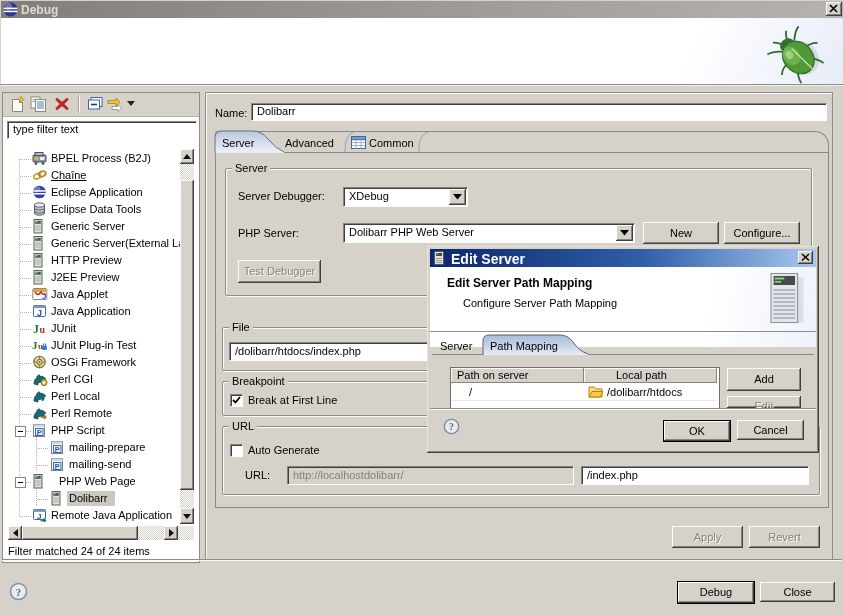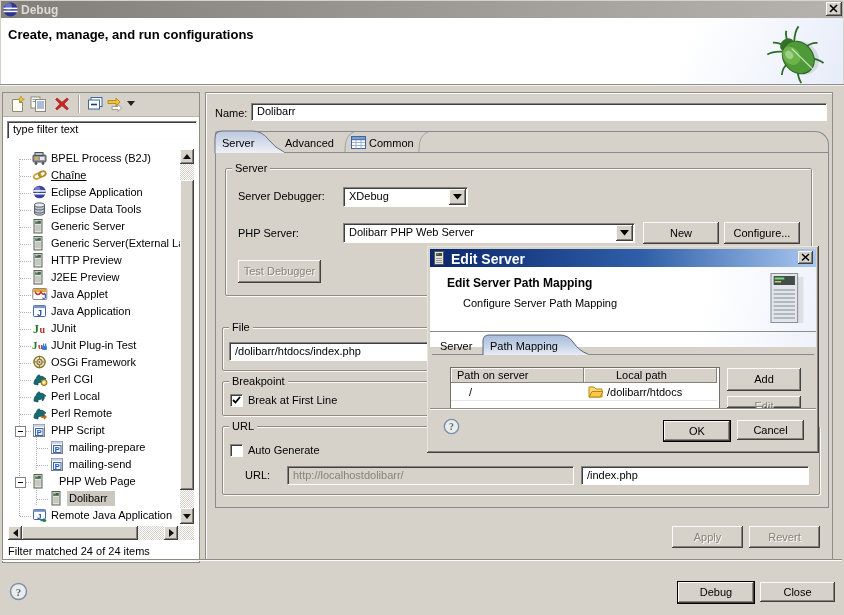--- a/index.html
+++ b/index.html
@@ -33,21 +33,20 @@
   </svg>
   <span class="abs b" style="left:20px;top:2px;color:#dedbd4;font-size:12px;">Debug</span>
   <div class="btn" style="left:825px;top:1px;width:16px;height:14px;">
     <svg width="16" height="14" viewBox="0 0 16 14">
           <path d="M4 3 L11 10 M11 3 L4 10" stroke="#000" stroke-width="1.6"></path>
         </svg>
   </div>
 </div>
 
 <div class="abs" id="band" style="left:1px;top:18px;width:842px;height:66px;background:linear-gradient(115deg,#fff 80%,#f6f8fd 88%,#e6ecf9 100%);">
-  <span class="abs b" style="left:7px;top:9px;font-size:13px;">Create, manage, and run configurations</span>
 
   <svg class="abs" style="left:763px;top:7px" width="66" height="62" viewBox="0 0 66 62">
     <g transform="rotate(-42 33 31)">
       <ellipse cx="36" cy="36" rx="15" ry="18" fill="#b8bfca" opacity="0.45"></ellipse>
       <g stroke="#2e6b28" stroke-width="1.8" fill="none">
         <path d="M25 18 C20 13,17 11,12 10"></path>
         <path d="M23 30 C17 30,12 32,9 35"></path>
         <path d="M25 41 C21 45,19 49,18 54"></path>
         <path d="M41 18 C46 13,49 11,54 10"></path>
         <path d="M43 30 C49 30,54 32,57 35"></path>

